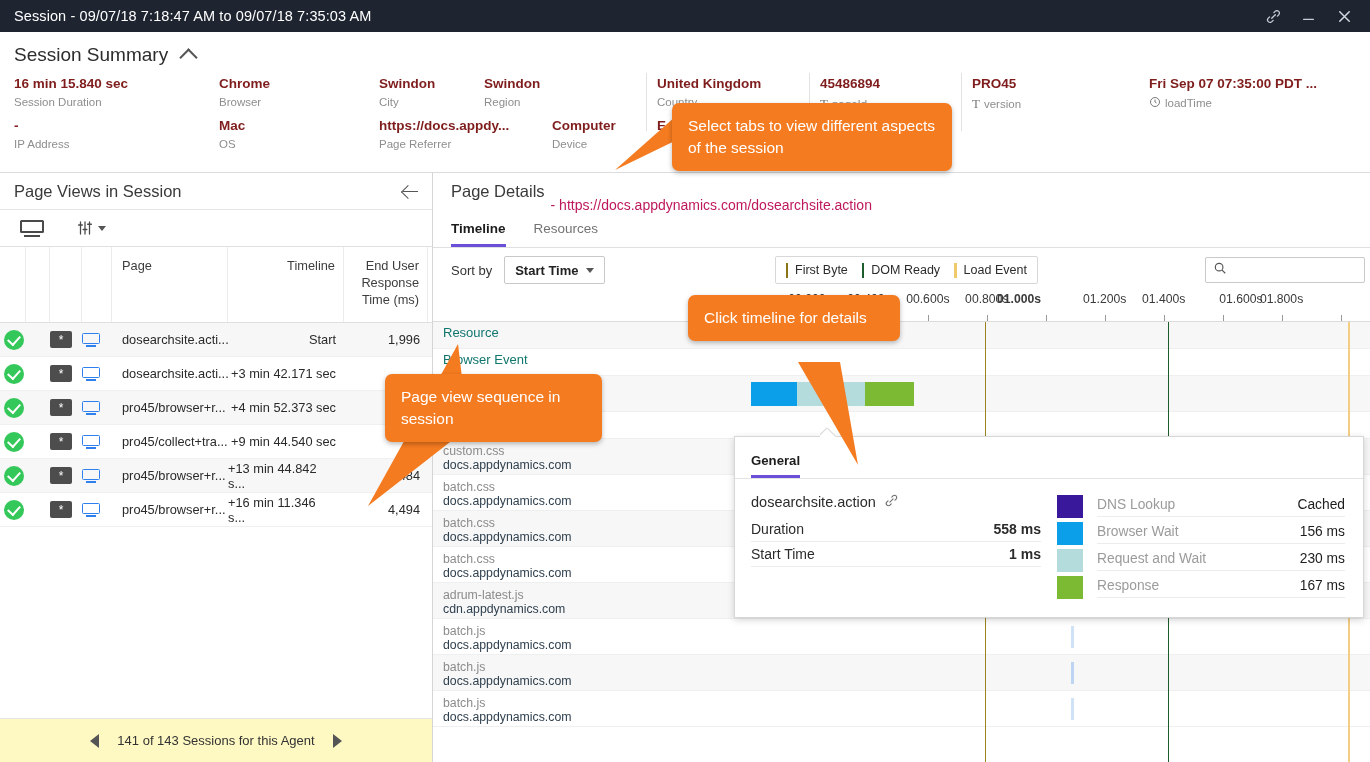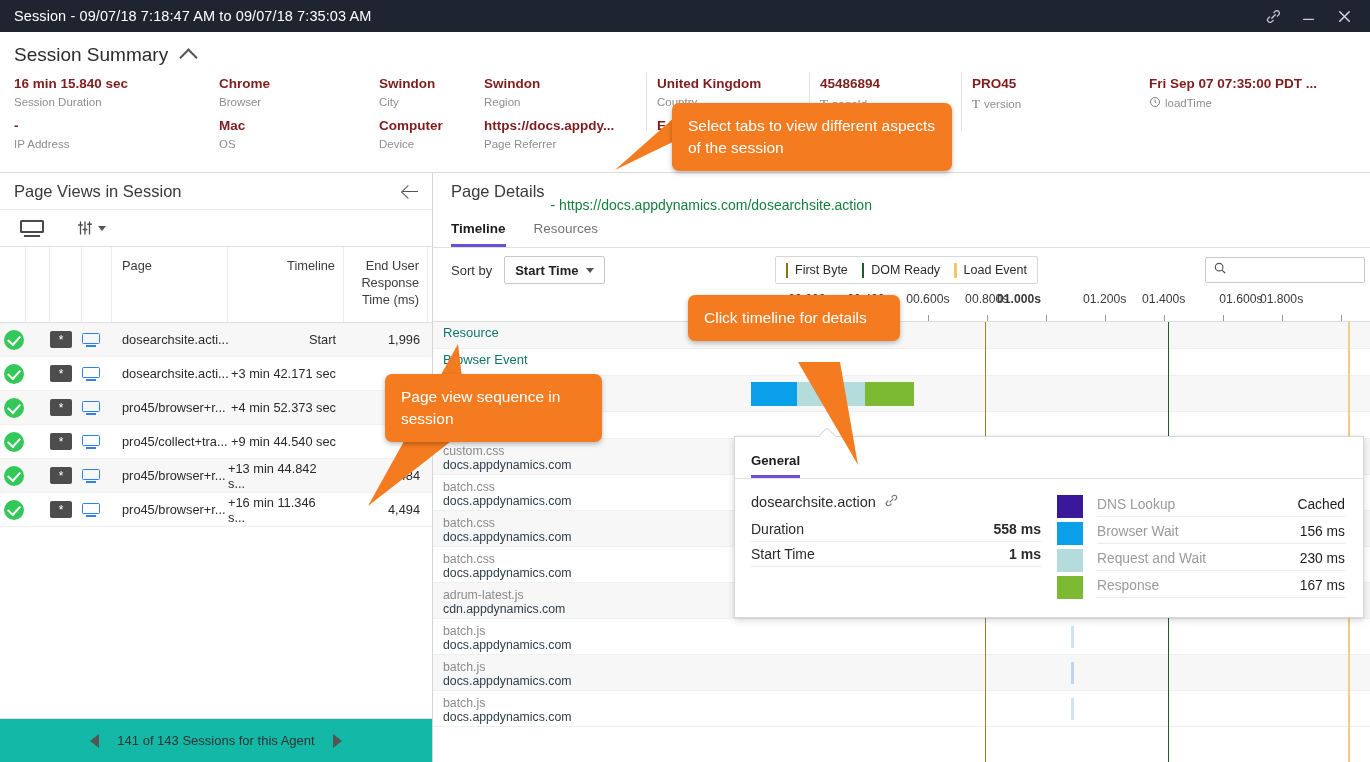--- a/index.html
+++ b/index.html
@@ -81,30 +81,30 @@
   .check { width: 20px; height: 20px; border-radius: 50%; background: #34c759; display:flex; align-items:center; justify-content:center; margin-left: 4px;}
   .check:after { content:''; width:6px; height:10px; border-right:2px solid #fff; border-bottom:2px solid #fff; transform: rotate(42deg); margin-top:-2px; }
   .flag-ico { width: 22px; height: 17px; background: #4d4d4d; border-radius: 2px; color:#fff; font-size: 12px; display:flex; align-items:center; justify-content:center; line-height: 1; }
   .dev-ico { width: 18px; height: 14px; position:relative; }
   .dev-ico:before { content:''; position:absolute; inset:0 0 3px 0; border:1.6px solid #2f80ed; border-radius:1.5px; }
   .dev-ico:after { content:''; position:absolute; left:4px; bottom:0; width:10px; height:1.6px; background:#2f80ed; }
   .cell-page { font-size: 12.8px; color: #2a2a2a; white-space:nowrap; overflow:hidden; }
   .cell-time { font-size: 12.8px; color: #2a2a2a; justify-content: flex-end; padding-right: 8px; }
   .cell-eurt { font-size: 12.8px; color: #2a2a2a; justify-content: flex-end; padding-right: 8px; }
 
-  #left .footer { position:absolute; bottom:0; left:0; right:0; height: 44px; border-top:1px solid #e3e3e3; display:flex; align-items:center; justify-content:center; gap: 18px; background:#14b8a6; }
+  #left .footer { position:absolute; bottom:0; left:0; right:0; height: 44px; border-top:1px solid #e3e3e3; display:flex; align-items:center; justify-content:center; gap: 18px; background:#fef9c3; }
   #left .footer .txt { font-size: 13px; color: #333; }
   .tri-l { width:0;height:0;border-top:7px solid transparent;border-bottom:7px solid transparent;border-right:9px solid #555; }
   .tri-r { width:0;height:0;border-top:7px solid transparent;border-bottom:7px solid transparent;border-left:9px solid #555; }
 
   
   #right { flex: 1; position: relative; background: #fff; }
   #right .pd-head { height: 36px; display:flex; align-items:center; padding-left: 18px; }
   #right .pd-head .t1 { font-size: 16.5px; color: #3a3a3a; }
-  #right .pd-head .t2 { font-size: 14px; color: #15803d; margin-left: 6px; margin-top: 27px; }
+  #right .pd-head .t2 { font-size: 14px; color: #be185d; margin-left: 6px; margin-top: 27px; }
   .tabs { height: 39px; display:flex; align-items:flex-end; padding-left: 18px; gap: 28px; border-bottom: 1px solid #e0e0e0; }
   .tab { font-size: 13.5px; color: #737373; padding-bottom: 8px; border-bottom: 3px solid transparent; }
   .tab.active { font-weight: bold; color: #1c1c1c; border-bottom-color: #6b4fd8; }
 
   .ctrlbar { height: 44px; display:flex; align-items:center; padding-left: 18px; }
   .sortby { font-size: 13px; color: #333; }
   .sortsel { margin-left: 12px; height: 28px; border: 1px solid #c9c9c9; border-radius: 2px; display:flex; align-items:center; gap: 7px; padding: 0 10px; font-size: 13px; font-weight: bold; color:#222; background:#fff;}
   .legend { margin-left: 170px; height: 28px; border: 1px solid #d8d8d8; border-radius: 2px; display:flex; align-items:center; padding: 0 10px; gap: 14px; }
   .legend .item { font-size: 12.5px; color: #2b2b2b; display:flex; align-items:center; gap:7px; }
   .legend .bar { width: 2.5px; height: 15px; display:block; }
@@ -256,30 +256,30 @@
         <div class="sum-lbl">
             <span>IP Address</span>
           </div>
       </div>
       <div class="sum-cell w2">
         <div class="sum-val">Mac</div>
         <div class="sum-lbl">
             <span>OS</span>
           </div>
       </div>
+      <div class="sum-cell w4">
+        <div class="sum-val">https://docs.appdy...</div>
+        <div class="sum-lbl">
+            <span>Page Referrer</span>
+          </div>
+      </div>
       <div class="sum-cell w3">
         <div class="sum-val">Computer</div>
         <div class="sum-lbl">
             <span>Device</span>
-          </div>
-      </div>
-      <div class="sum-cell w4">
-        <div class="sum-val">https://docs.appdy...</div>
-        <div class="sum-lbl">
-            <span>Page Referrer</span>
           </div>
       </div>
       <div class="sum-cell w5">
         <div class="sum-val">E</div>
         <div class="sum-lbl">
             <span>I</span>
           </div>
       </div>
     </div>
   </div>

